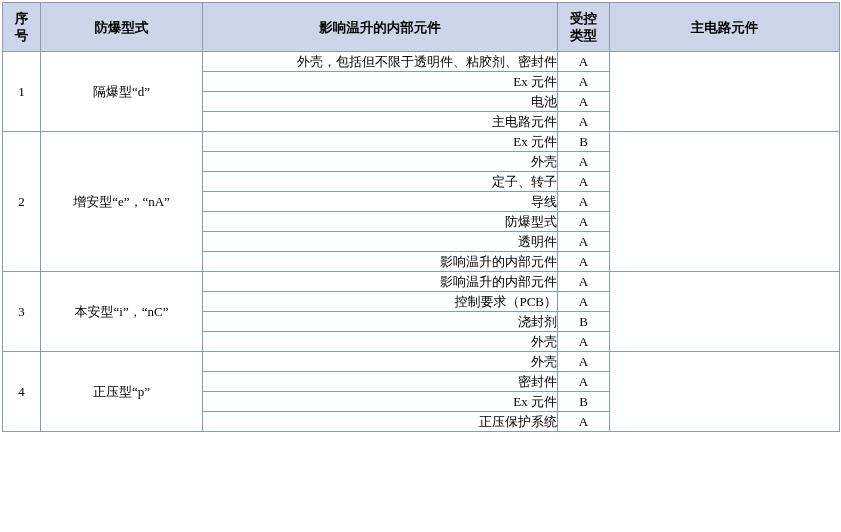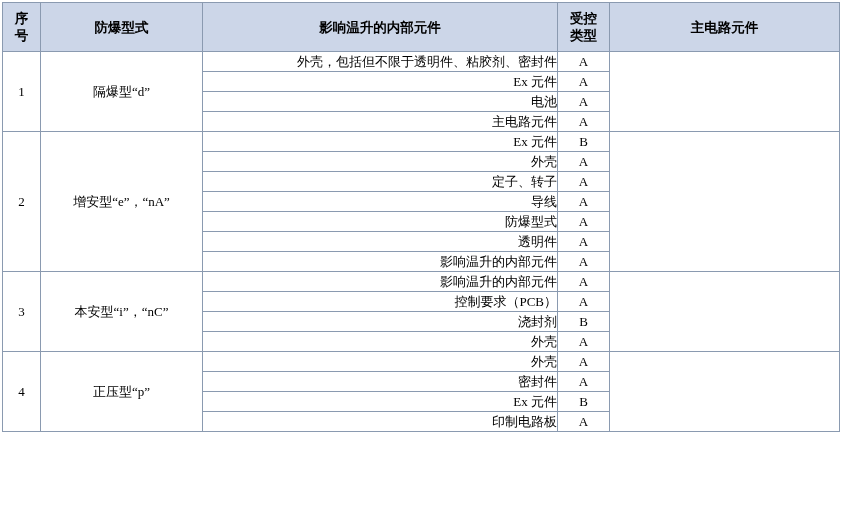--- a/index.html
+++ b/index.html
@@ -190,18 +190,18 @@
       </tr>
       <tr>
         <td class="cell-part">密封件</td>
         <td class="cell-class">A</td>
       </tr>
       <tr>
         <td class="cell-part">Ex 元件</td>
         <td class="cell-class">B</td>
       </tr>
       <tr>
-        <td class="cell-part">印制电路板</td>
+        <td class="cell-part">正压保护系统</td>
         <td class="cell-class">A</td>
       </tr>
     </tbody>
   </table>
 </div>
 
 </body></html>

